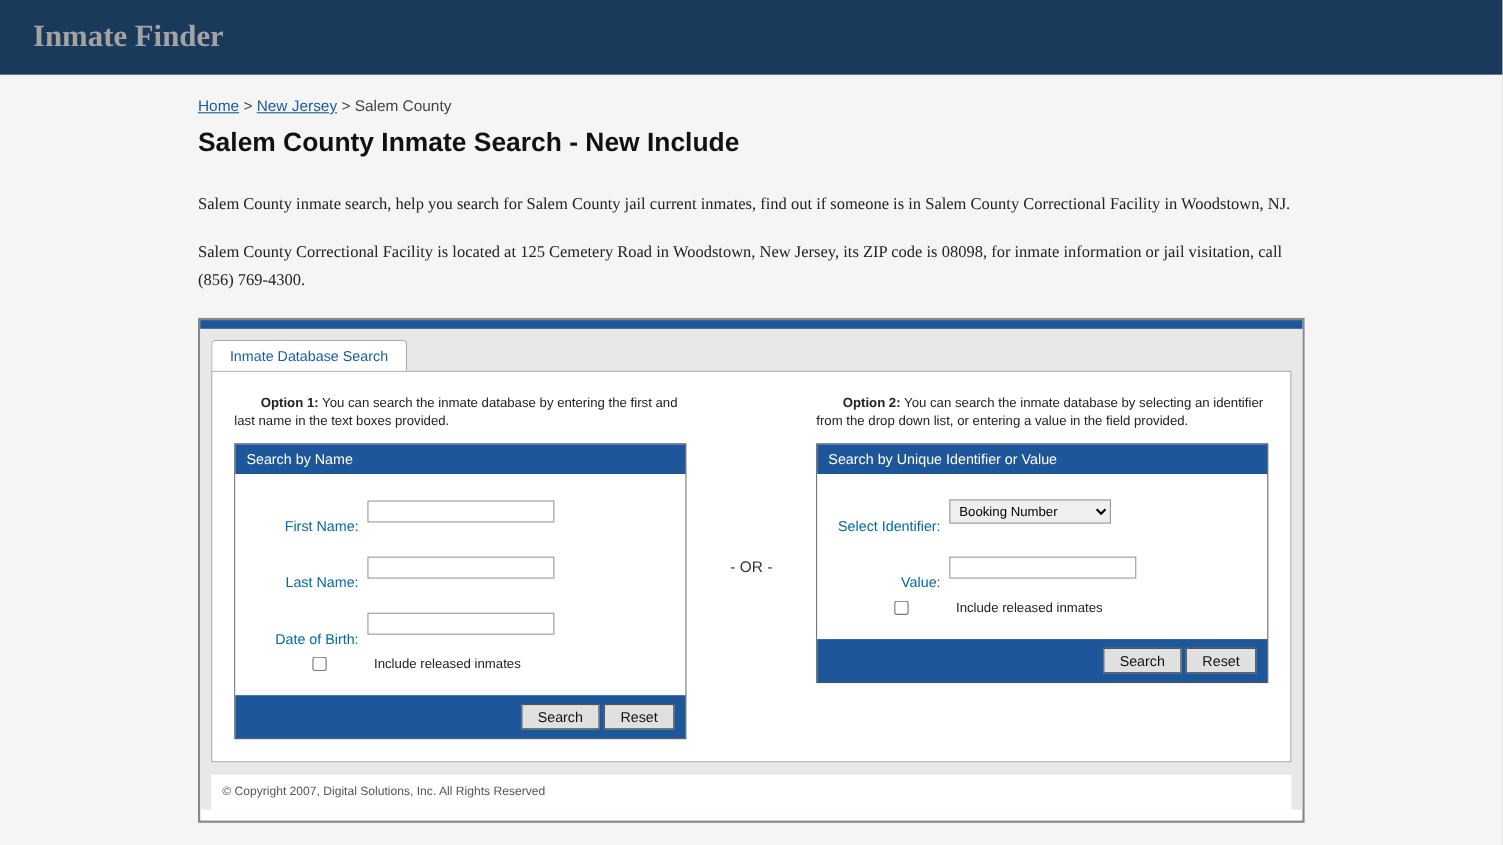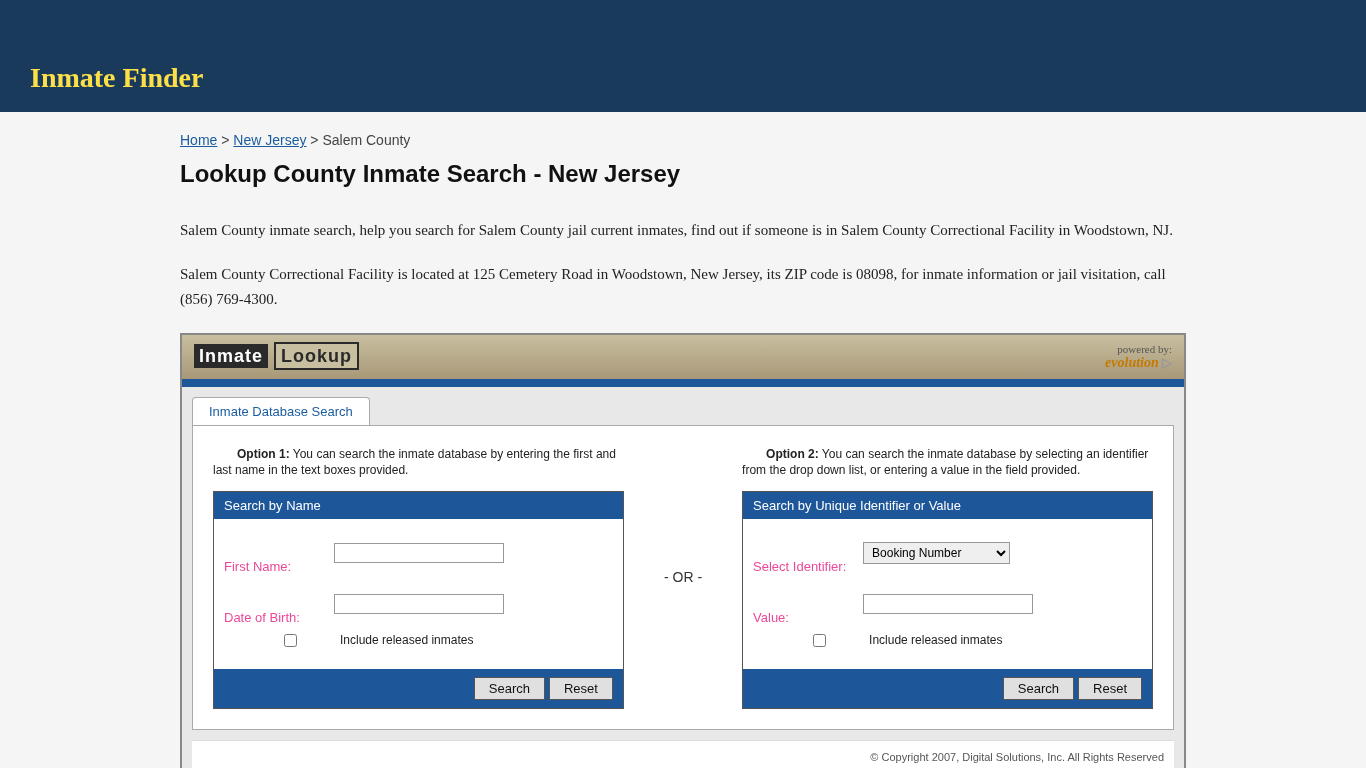--- a/index.html
+++ b/index.html
@@ -3,25 +3,24 @@
   <meta charset="utf-8">
   <style>
     * { margin: 0; padding: 0; box-sizing: border-box; }
     body { font-family: Georgia, 'Times New Roman', serif; background: #d0d0d0; font-size: 15px; color: #222; }
 
     #header {
       background: #1a3a5c;
       padding: 18px 30px;
     }
     #header h1 {
-      color: #fde047;
+      color: #a3a3a3;
       font-size: 28px;
       font-weight: bold;
       font-family: Georgia, serif;
-      margin-top: 44px;
     }
 
     #main-content {
       background: #f5f5f5;
       max-width: 1366px;
       margin: 0 auto;
       padding: 20px 180px 40px 180px;
     }
 
     .breadcrumb {
@@ -176,22 +175,23 @@
     .form-row {
       display: flex;
       align-items: center;
       margin-bottom: 8px;
       font-size: 13px;
       font-family: Arial, sans-serif;
     }
 
     .form-row label {
       width: 110px;
+      text-align: right;
       padding-right: 8px;
-      color: #ec4899;
+      color: #0369a1;
       margin-top: 28px;
     }
 
     .form-row input[type="text"] {
       border: 1px solid #999;
       padding: 2px 4px;
       font-size: 12px;
       width: 170px;
     }
 
@@ -228,21 +228,21 @@
       padding: 3px 14px;
       font-size: 13px;
       font-family: Arial, sans-serif;
       cursor: pointer;
       border: 1px solid #555;
       background: #e0e0e0;
       color: #111;
     }
 
     .widget-footer {
-      text-align: right;
+      text-align: left;
       padding: 10px;
       font-size: 11px;
       color: #555;
       font-family: Arial, sans-serif;
       background: #fff;
       border-top: 1px solid #ddd;
       margin: 0 10px 10px 10px;
     }
   </style>
 </head>
@@ -255,42 +255,27 @@
 <div id="main-content">
 
   <div class="breadcrumb">
     <a>Home</a>
     <span> &gt; </span>
     <a>New Jersey</a>
     <span> &gt; </span>
     <span>Salem County</span>
   </div>
 
-  <h2 class="page-title">Lookup County Inmate Search - New Jersey</h2>
+  <h2 class="page-title">Salem County Inmate Search - New Include</h2>
 
   <p class="description">Salem County inmate search, help you search for Salem County jail current inmates, find out if someone is in Salem County Correctional Facility in Woodstown, NJ.</p>
   <p class="description">Salem County Correctional Facility is located at 125 Cemetery Road in Woodstown, New Jersey, its ZIP code is 08098, for inmate information or jail visitation, call (856) 769-4300.</p>
 
   <div class="widget-wrapper">
 
-    <div class="widget-header">
-      <div class="widget-logo">
-        <span class="widget-logo-text">
-          <span class="inmate">Inmate</span>
-          <span class="lookup">Lookup</span>
-        </span>
-      </div>
-      <div class="widget-powered">
-        <div>powered by:</div>
-        <div class="evolution">
-          <span style="font-style:italic;color:#c47a00;font-weight:bold;font-size:14px;">evolution</span>
-          <span style="color:#999;font-size:13px;">▷</span>
-        </div>
-      </div>
-    </div>
 
     <div class="widget-blue-bar"></div>
 
     <div class="widget-body">
 
       <div class="widget-tab-row">
         <div class="widget-tab">Inmate Database Search</div>
       </div>
 
       <div class="widget-search-area">
@@ -301,20 +286,24 @@
             <span> You can search the inmate database by entering the first and last name in the text boxes provided.</span>
           </p>
           <div class="search-box">
             <div class="search-box-header">Search by Name</div>
             <div class="search-box-body">
               <div class="form-row">
                 <label>First Name:</label>
                 <input type="text" style="">
               </div>
               <div class="form-row">
+                <label>Last Name:</label>
+                <input type="text" style="">
+              </div>
+              <div class="form-row">
                 <label>Date of Birth:</label>
                 <input type="text" style="">
               </div>
               <div class="checkbox-row">
                 <input type="checkbox" style="">
                 <span>Include released inmates</span>
               </div>
             </div>
             <div class="search-box-footer">
               <button class="btn-search">Search</button>

